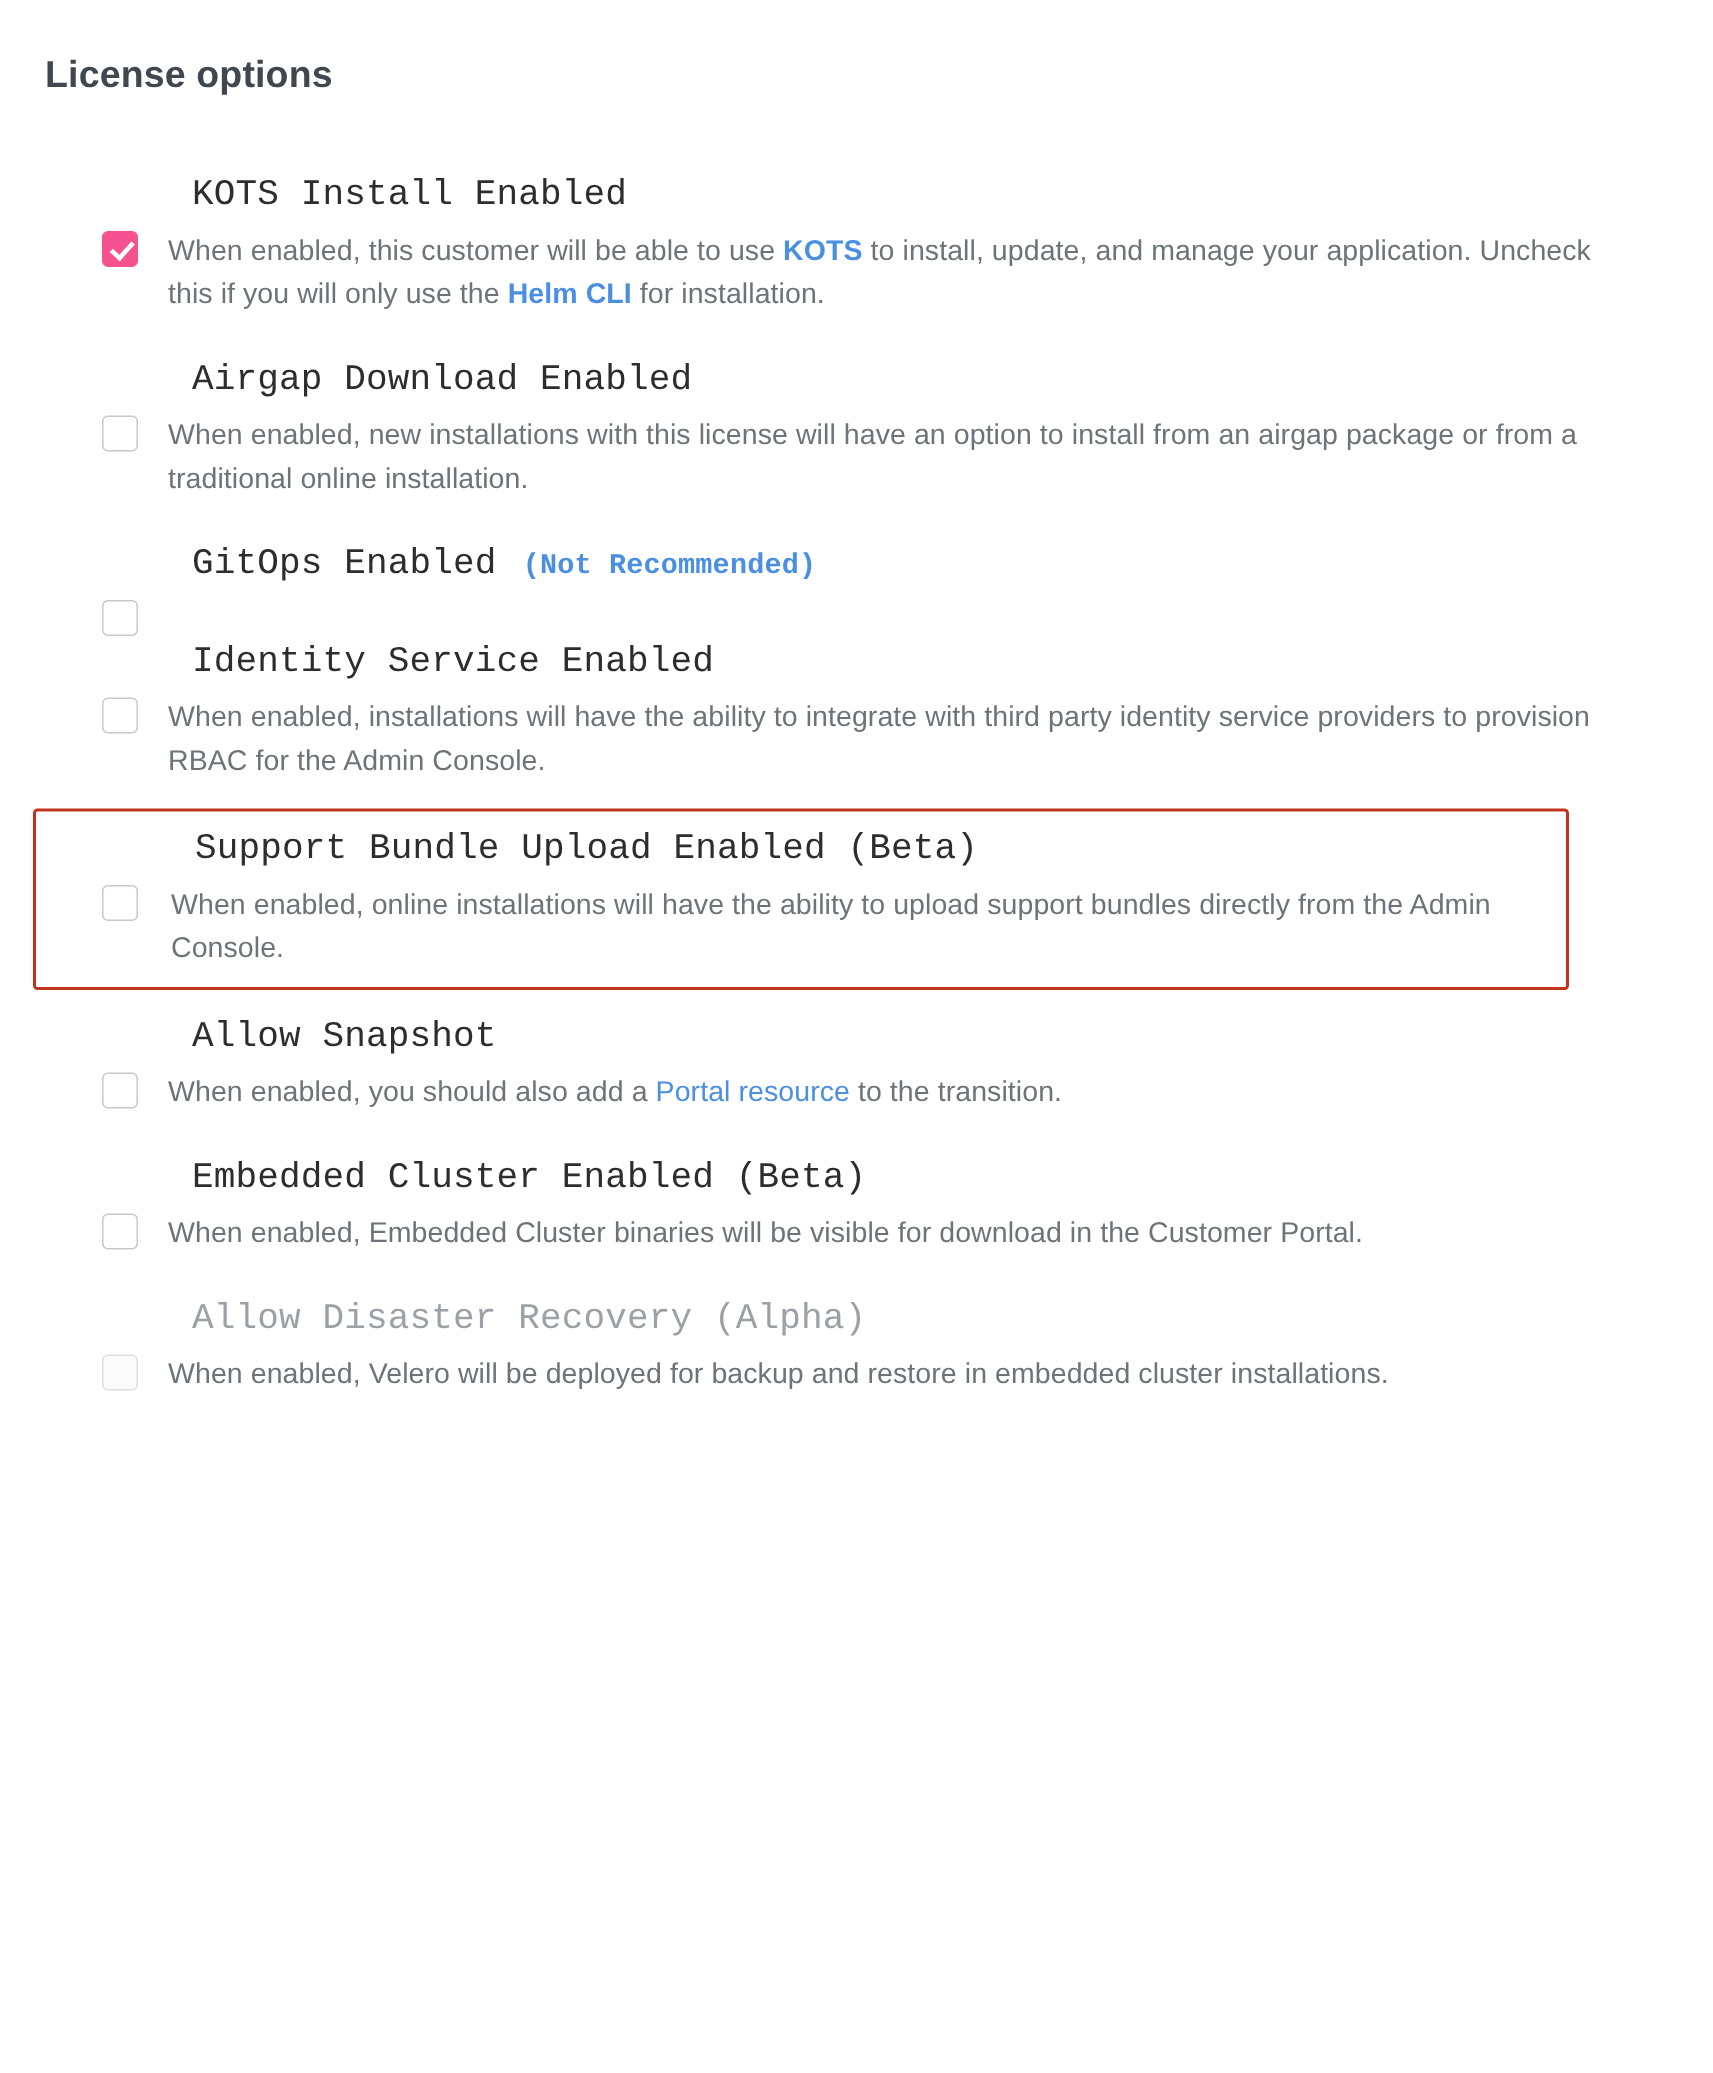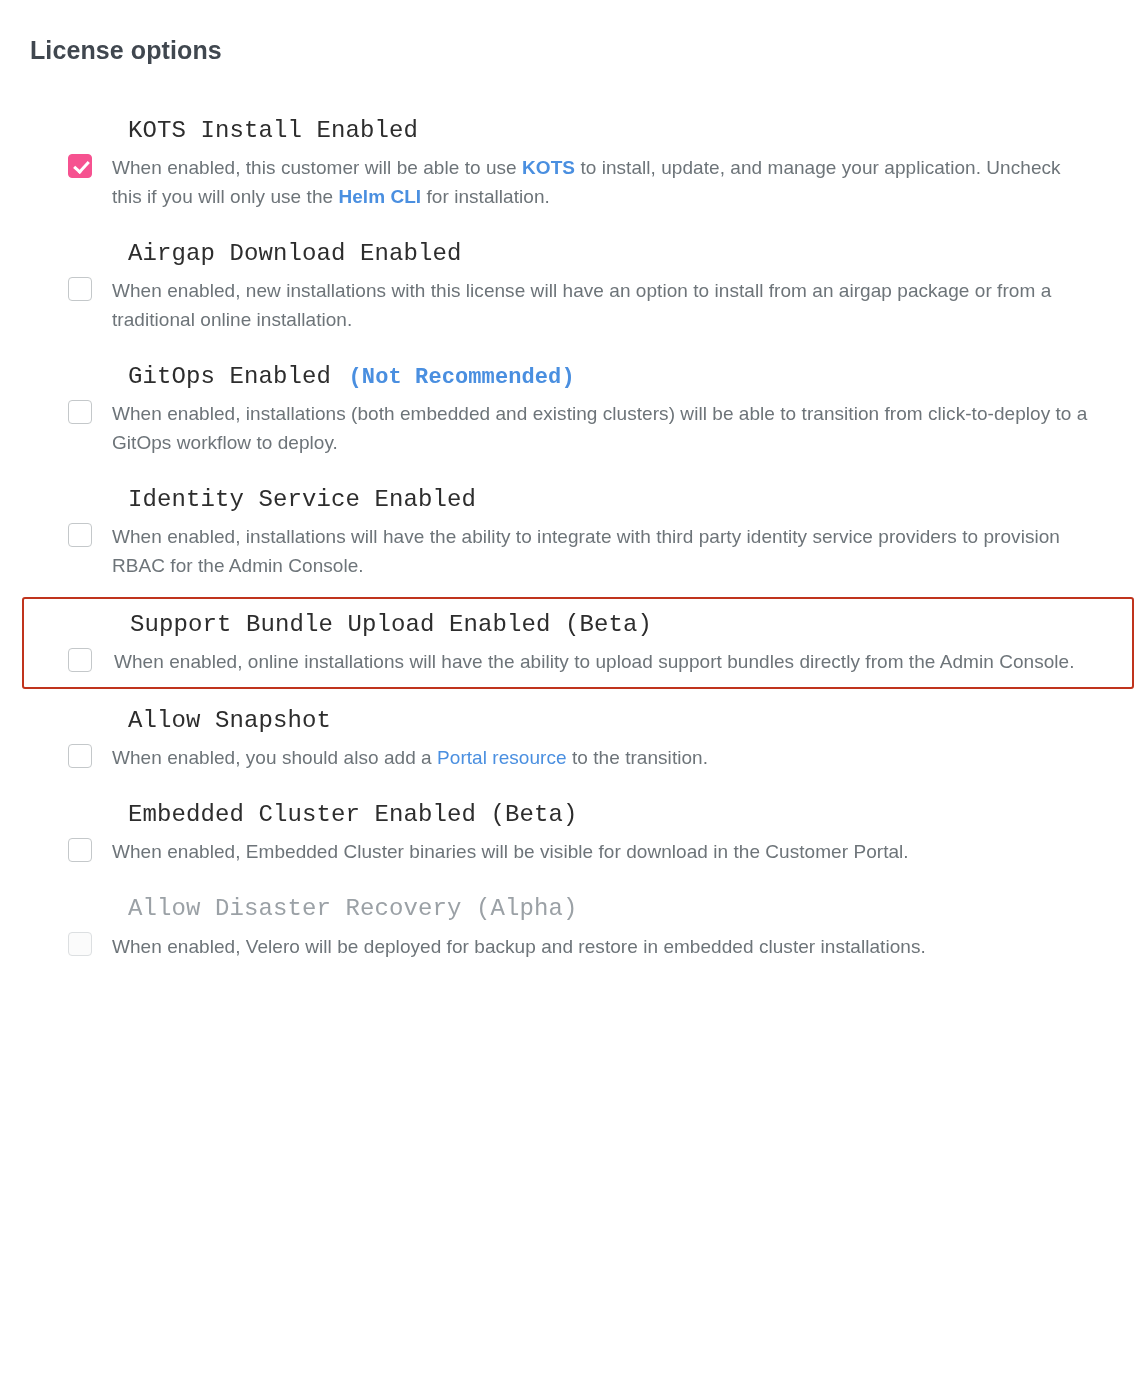--- a/index.html
+++ b/index.html
@@ -36,21 +36,21 @@
     padding: 10px 22px 10px 82px;
     margin: 0 0 6px 0;
     box-sizing: border-box;
   }
   .option.highlighted {
     border: 2px solid #c0341d;
     border-radius: 3px;
     margin-left: -8px;
     margin-right: 0;
     padding-left: 90px;
-    width: 1112px;
+    width: 1024px;
   }
   .checkbox {
     position: absolute;
     left: 38px;
     top: 49px;
     width: 24px;
     height: 24px;
     box-sizing: border-box;
     border: 1px solid #c4c8ca;
     border-radius: 4px;
@@ -82,21 +82,21 @@
     font-size: 24px;
     font-weight: normal;
     color: #2d2d2d;
     line-height: 1.3;
     margin: 0 0 8px 16px;
     letter-spacing: 0.1px;
     font-family: Liberation Mono, monospace;
   }
   .option-title .note {
     color: #4a8fe0;
-    font-size: 22px;
+    font-size: 19px;
     font-weight: bold;
     margin-left: 3px;
   }
   .option-title.disabled {
     color: #9ba1a6;
   }
   .option-desc {
     font-size: 19px;
     color: #6d7479;
     line-height: 1.52;
@@ -125,21 +125,20 @@
         <div class="option-desc"><span>When enabled, this customer will be able to use </span><a href="#" class="link-strong">KOTS</a><span> to install, update, and manage your application. Uncheck this if you will only use the </span><a href="#" class="link-strong">Helm CLI</a><span> for installation.</span></div>
       </div>
       <div class="option">
         <div class="checkbox"></div>
         <div class="option-title"><span>Airgap Download Enabled</span></div>
         <div class="option-desc"><span>When enabled, new installations with this license will have an option to install from an airgap package or from a traditional online installation.</span></div>
       </div>
       <div class="option">
         <div class="checkbox"></div>
         <div class="option-title"><span>GitOps Enabled</span> <span class="note">(Not Recommended)</span></div>
-        <div class="option-desc"><span>When enabled, installations (both embedded and existing clusters) will be able to transition from click-to-deploy to a GitOps workflow to deploy.</span></div>
       </div>
       <div class="option">
         <div class="checkbox"></div>
         <div class="option-title"><span>Identity Service Enabled</span></div>
         <div class="option-desc"><span>When enabled, installations will have the ability to integrate with third party identity service providers to provision RBAC for the Admin Console.</span></div>
       </div>
       <div class="option highlighted">
         <div class="checkbox"></div>
         <div class="option-title"><span>Support Bundle Upload Enabled (Beta)</span></div>
         <div class="option-desc"><span>When enabled, online installations will have the ability to upload support bundles directly from the Admin Console.</span></div>

